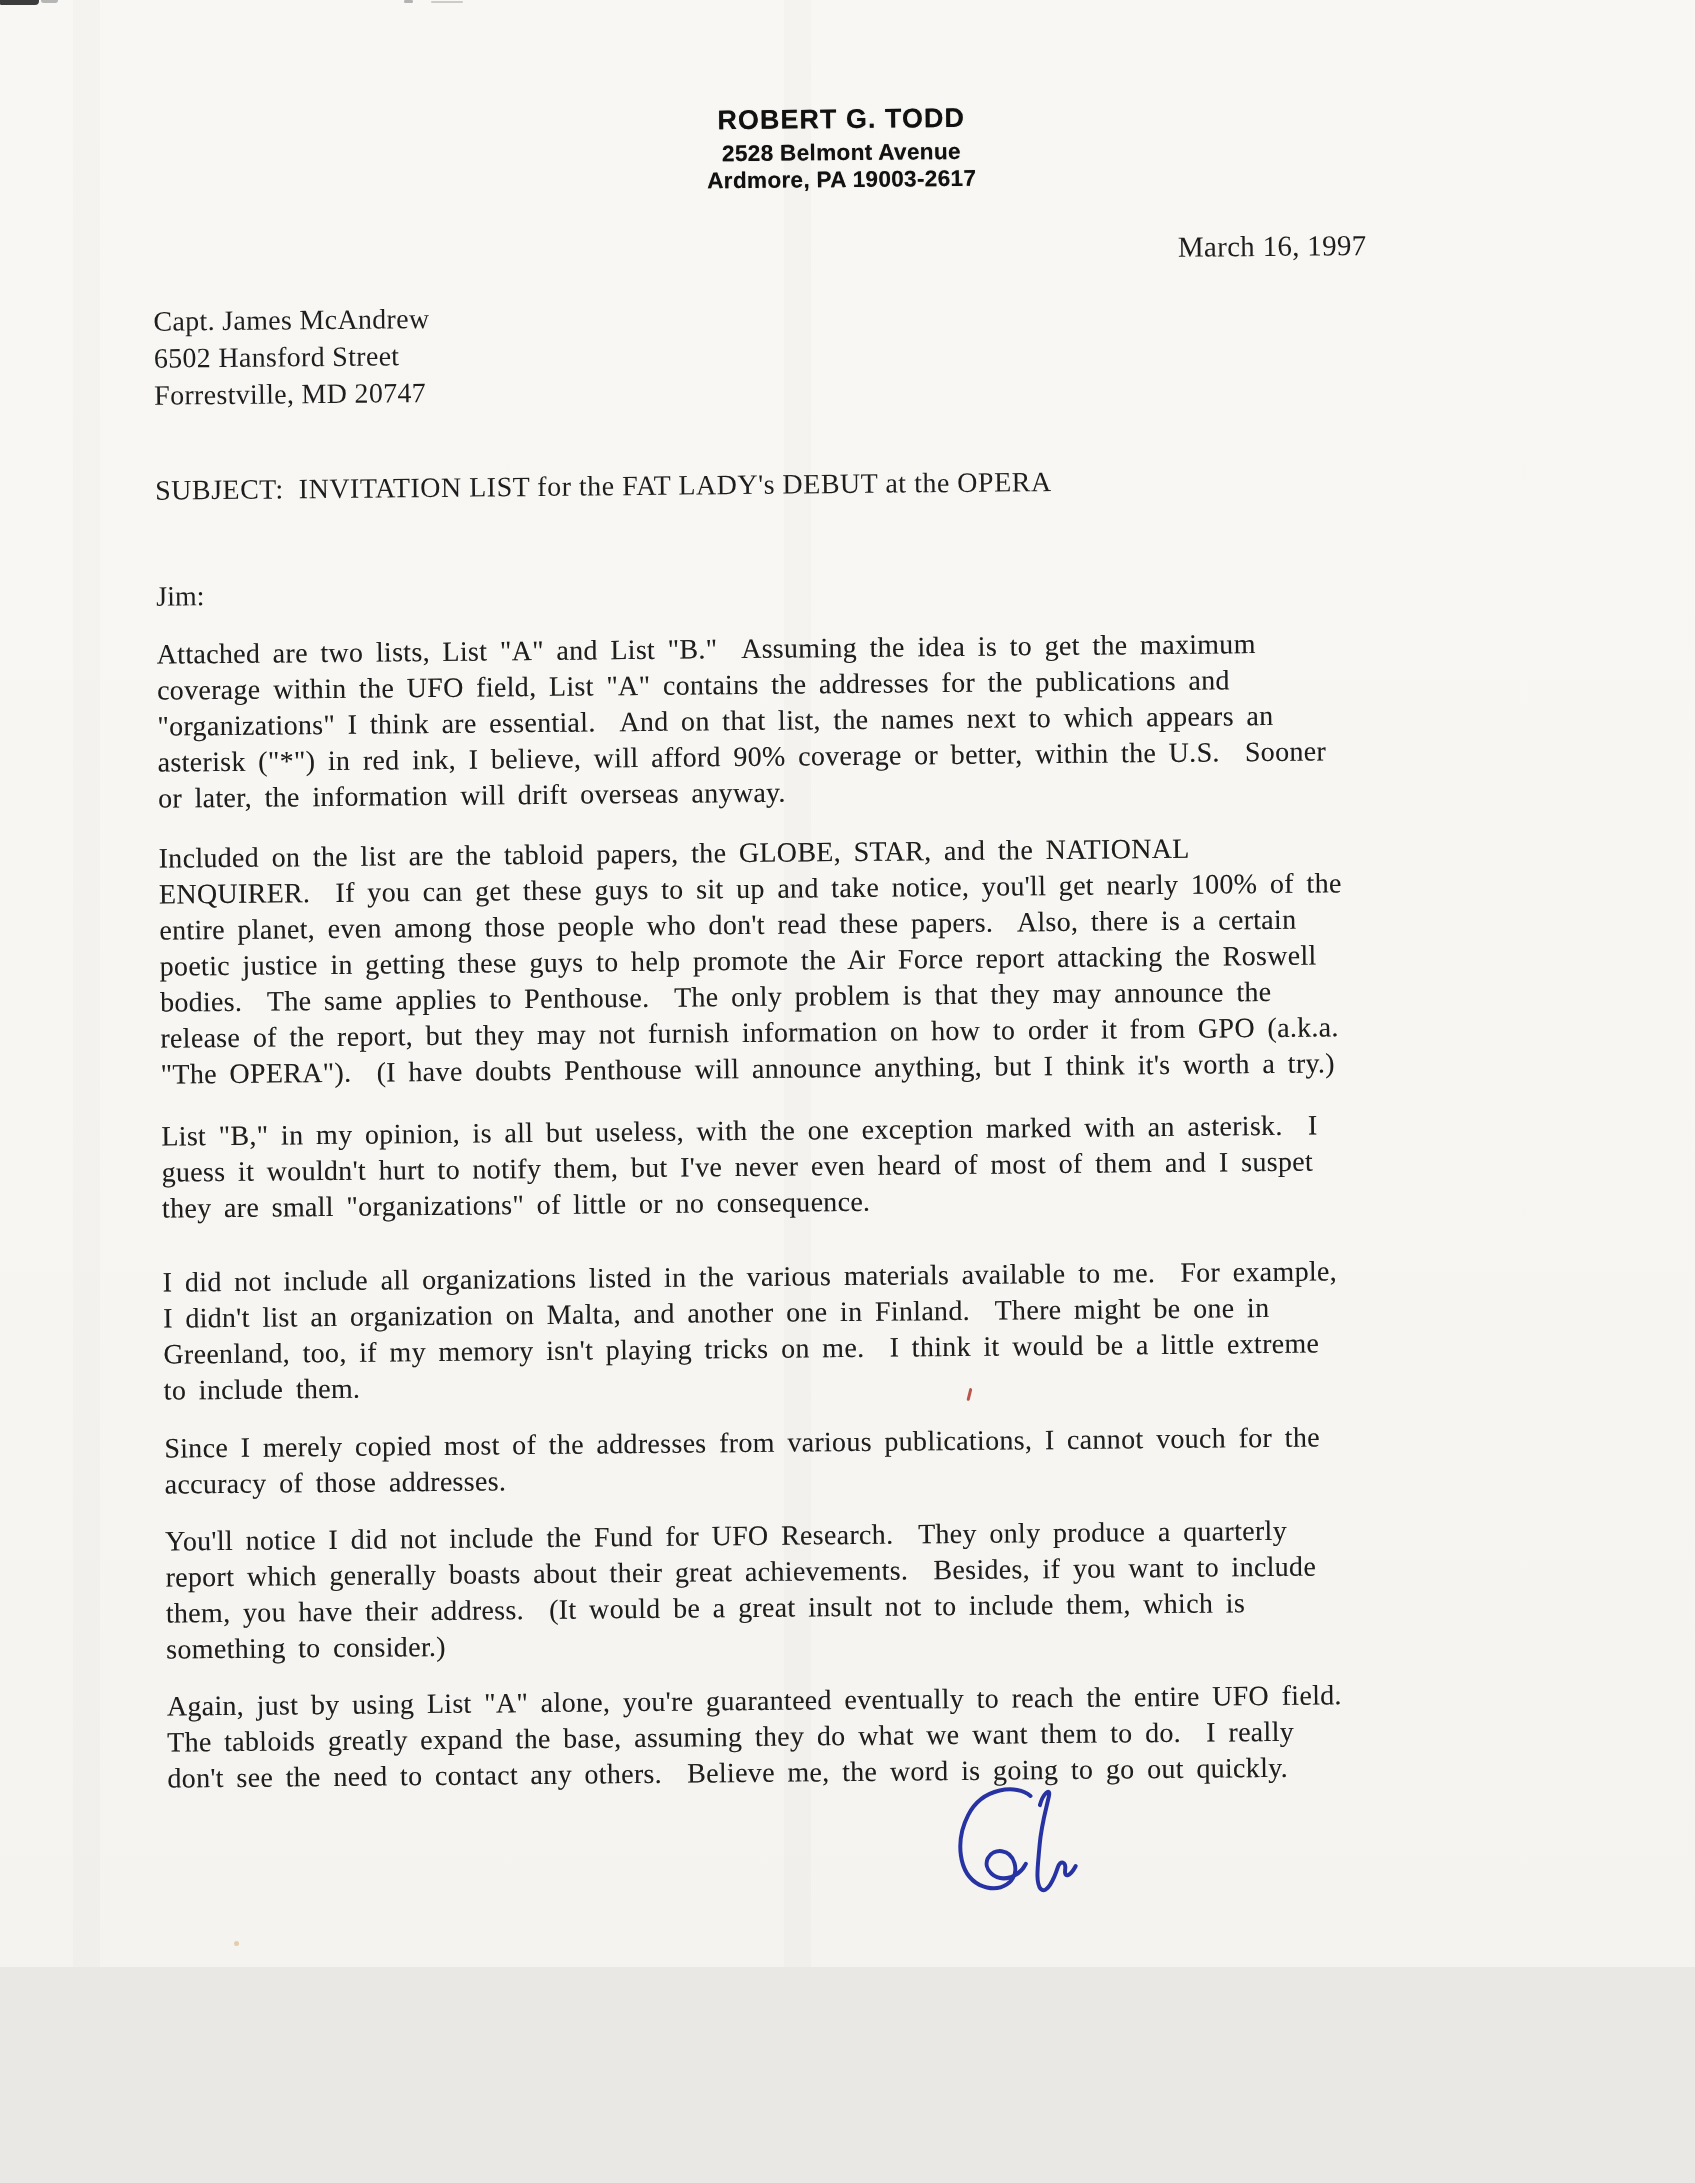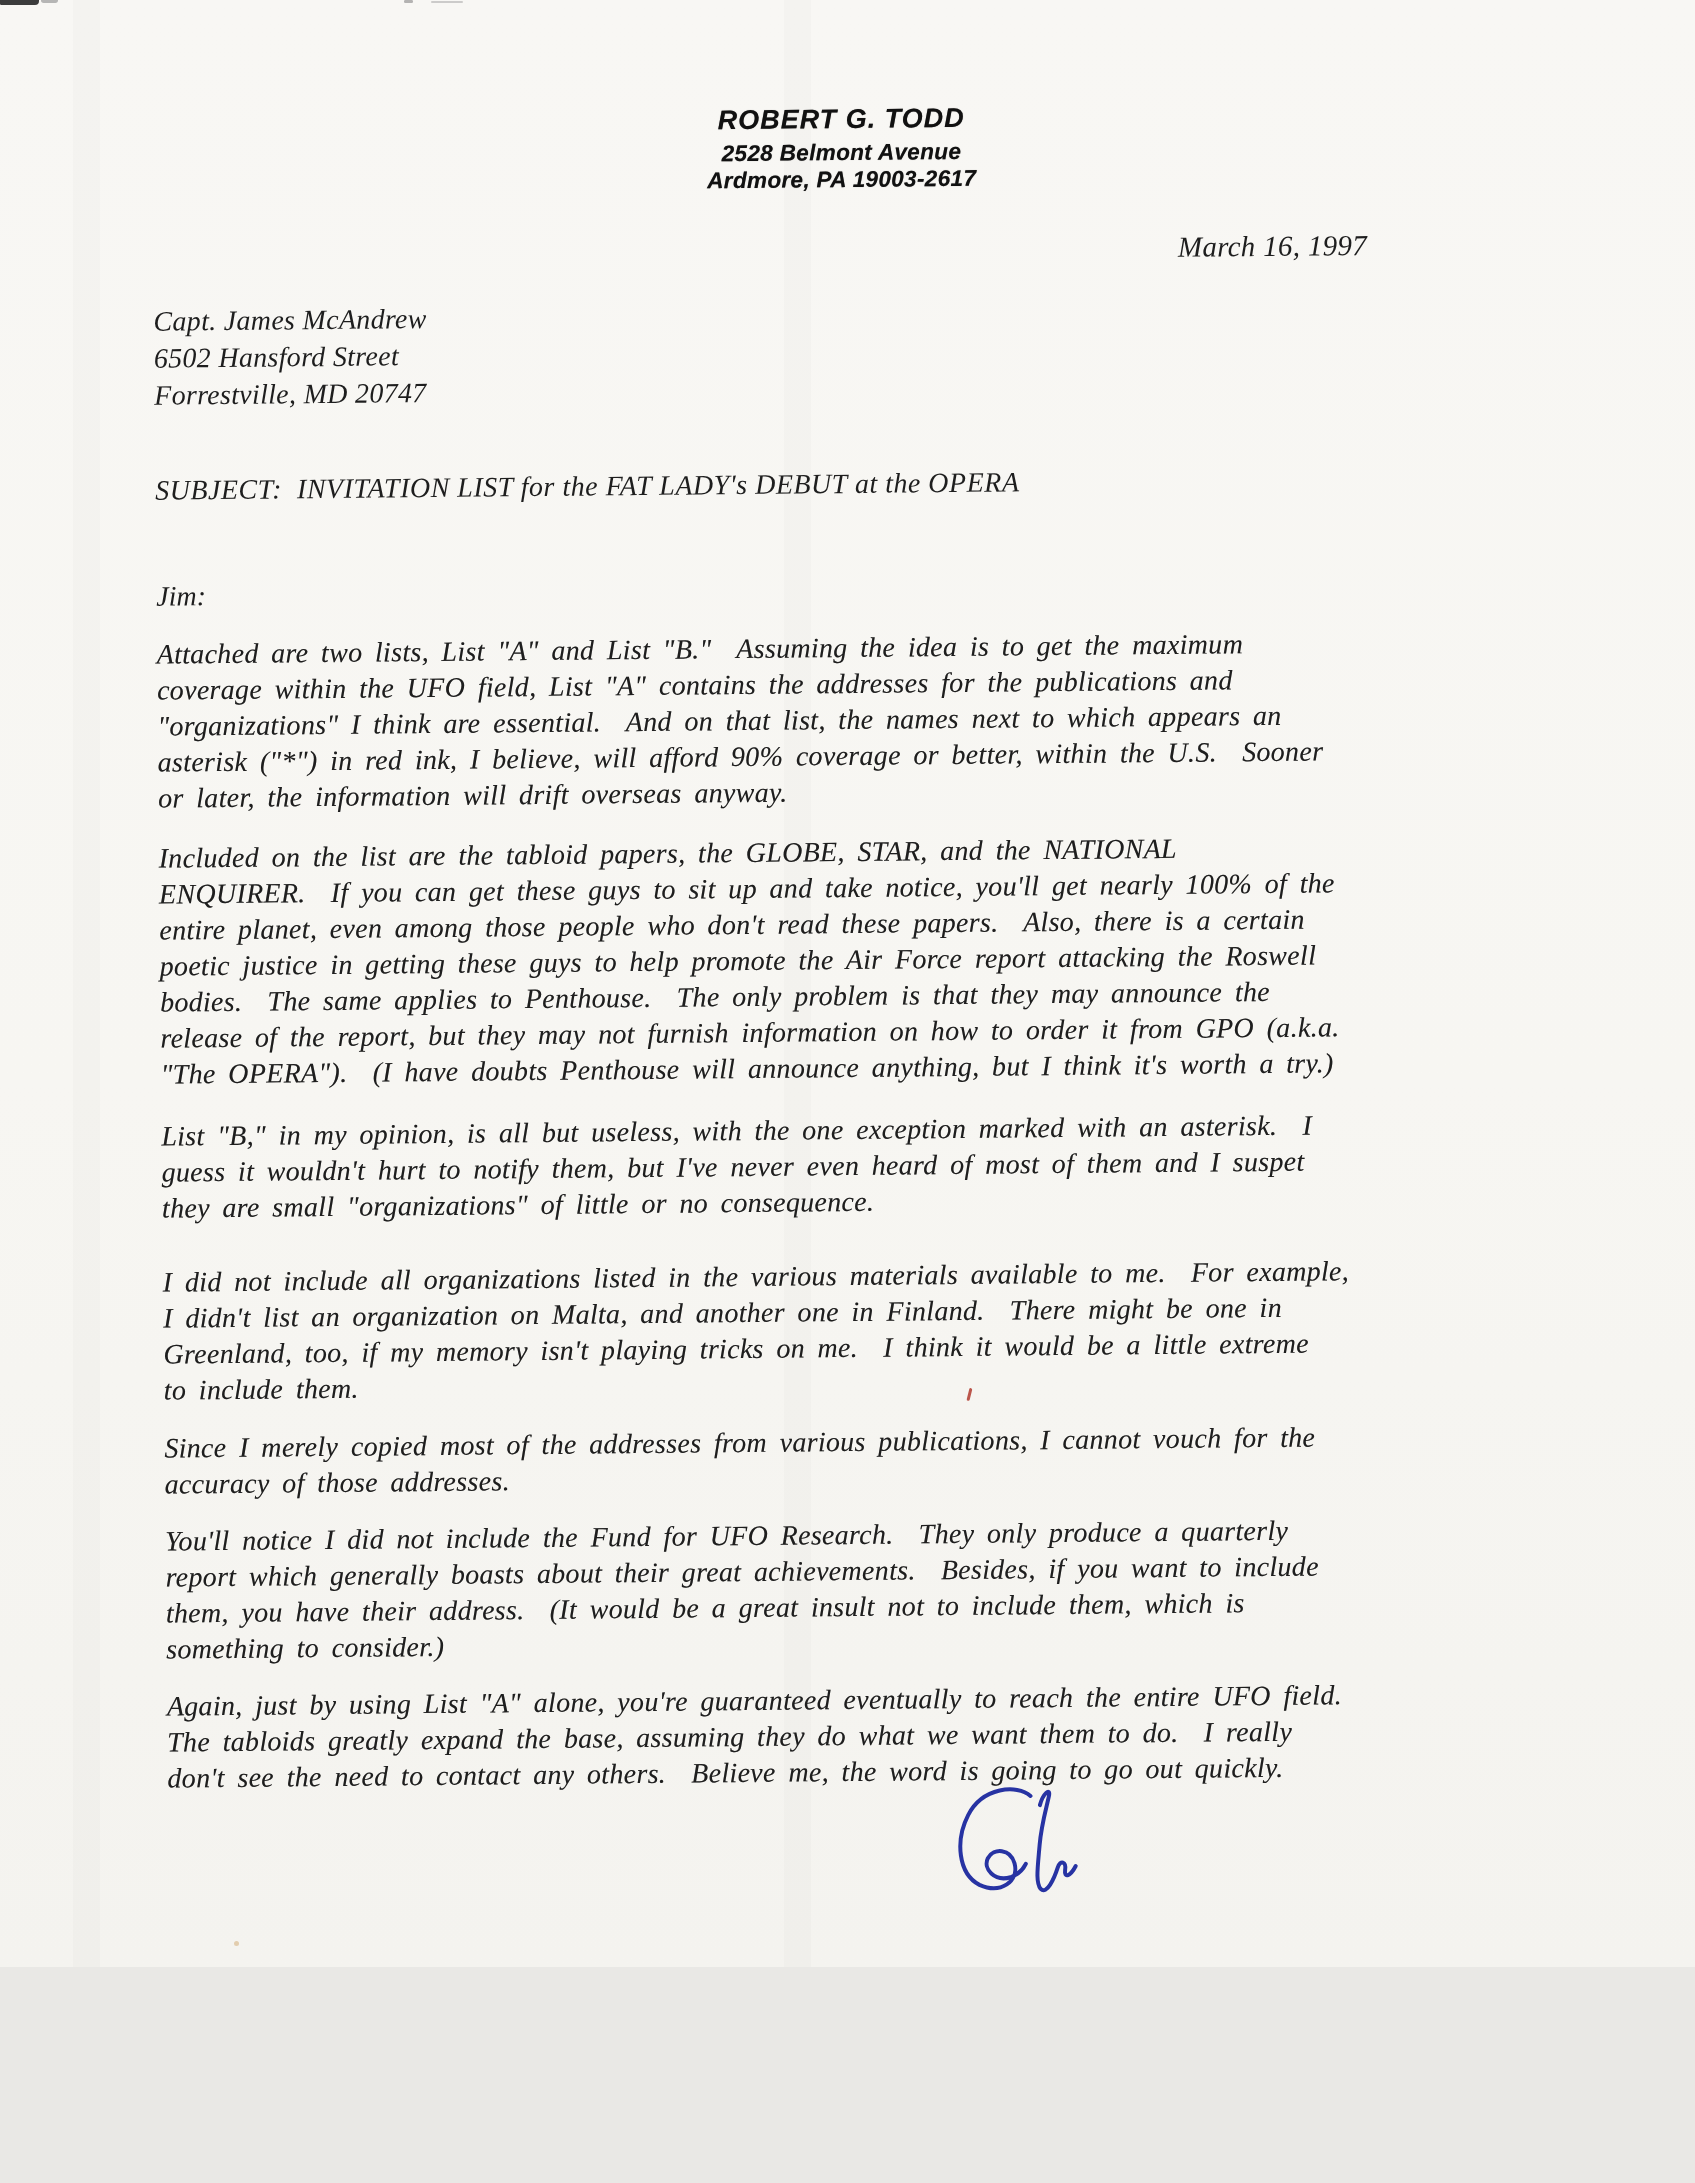--- a/index.html
+++ b/index.html
@@ -4,21 +4,20 @@
 <title>Scanned Letter</title>
 <style>
   html,body{margin:0;padding:0;background:#e9e8e5;}
   .page{
     position:relative;
     width:1695px;height:1967px;
     background:linear-gradient(180deg,#f8f7f4 0%,#f7f6f2 55%,#f4f3ef 100%);
     overflow:hidden;
     font-family:"Liberation Serif", serif;
     color:#1e1e1e;
-    font-style:italic;
   }
   .skew{position:absolute;left:0;top:0;right:0;bottom:0;transform:rotate(-0.55deg);transform-origin:50% 40%;}
   .letterhead{
     position:absolute;left:0;top:104px;width:100%;
     text-align:center;
     font-family:"Liberation Sans", sans-serif;
     font-weight:700;color:#111;
     text-shadow:0 0 0.7px rgba(0,0,0,.55);
   }
   .lh-name{font-size:27px;letter-spacing:1px;margin-bottom:4px;}

